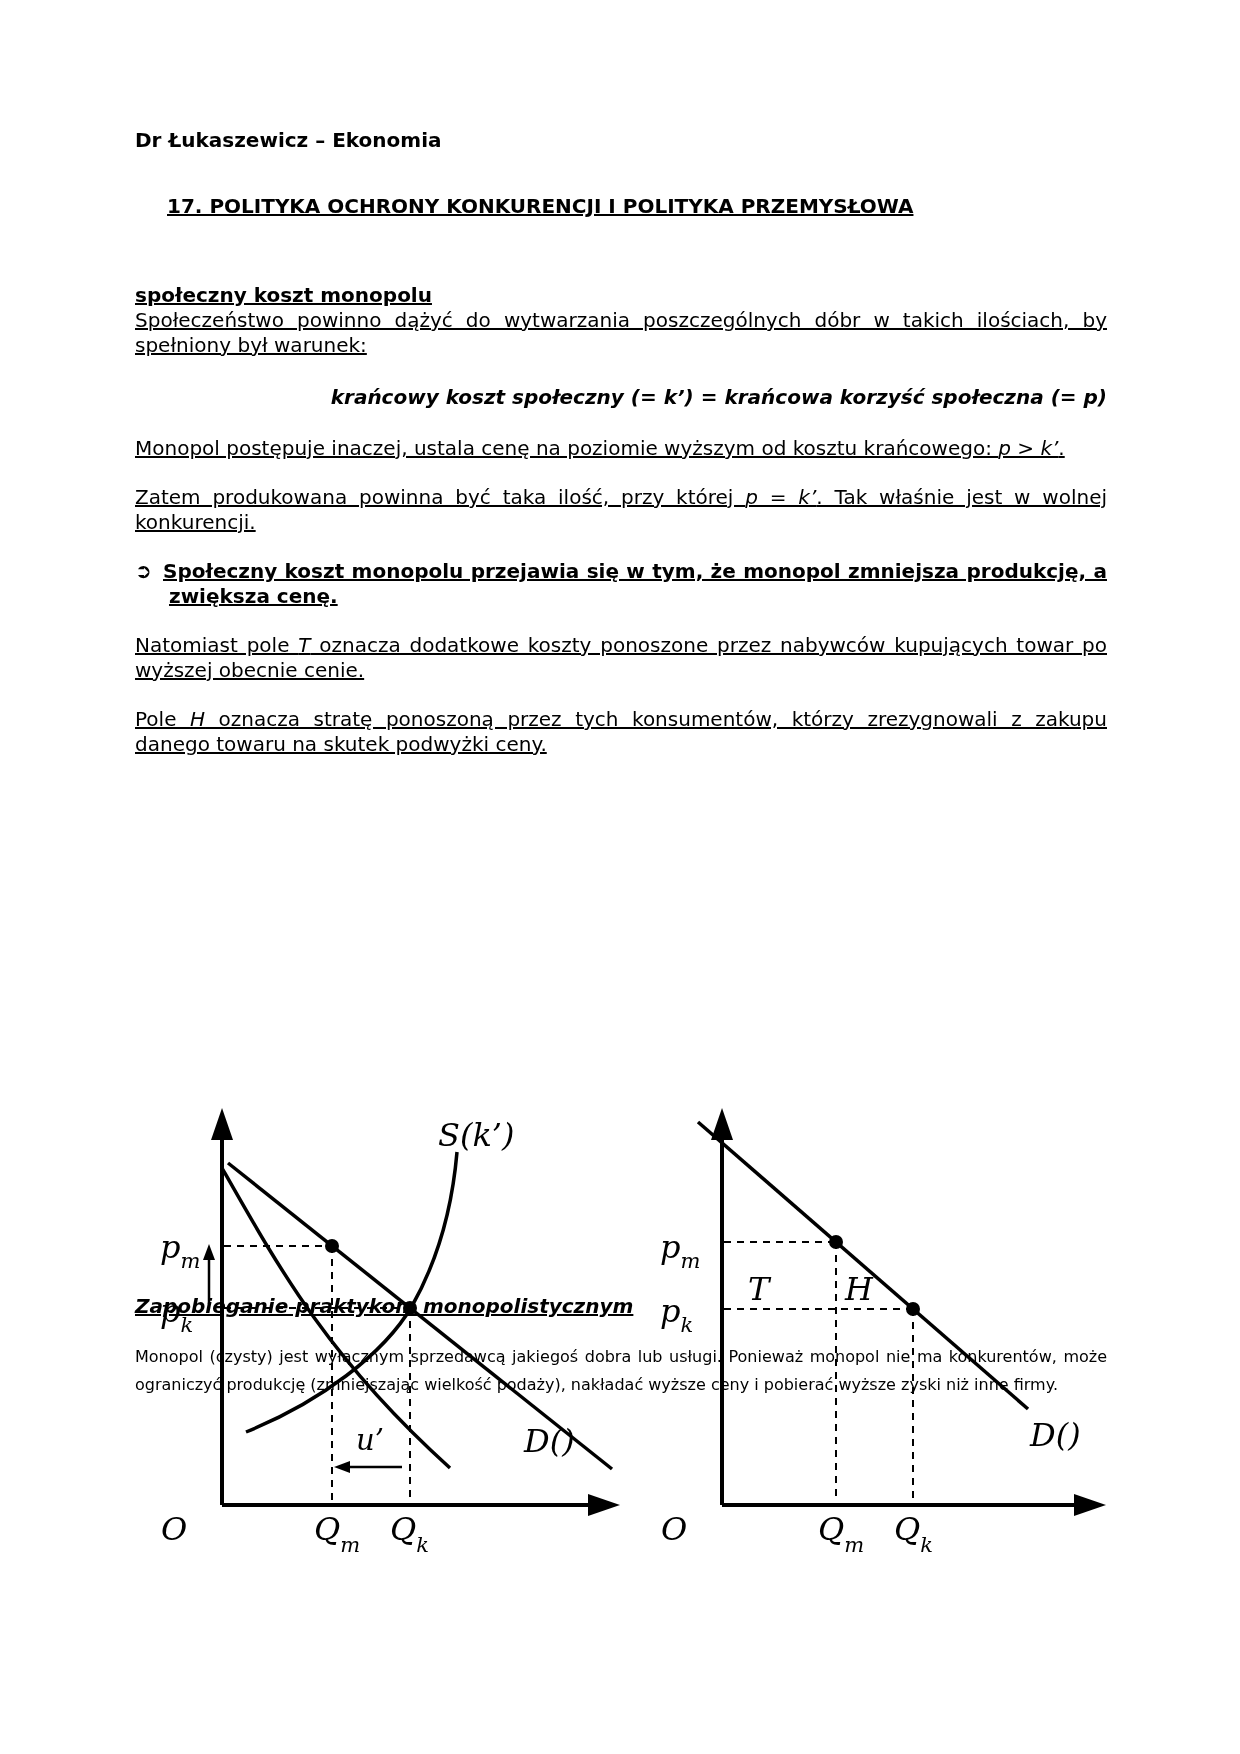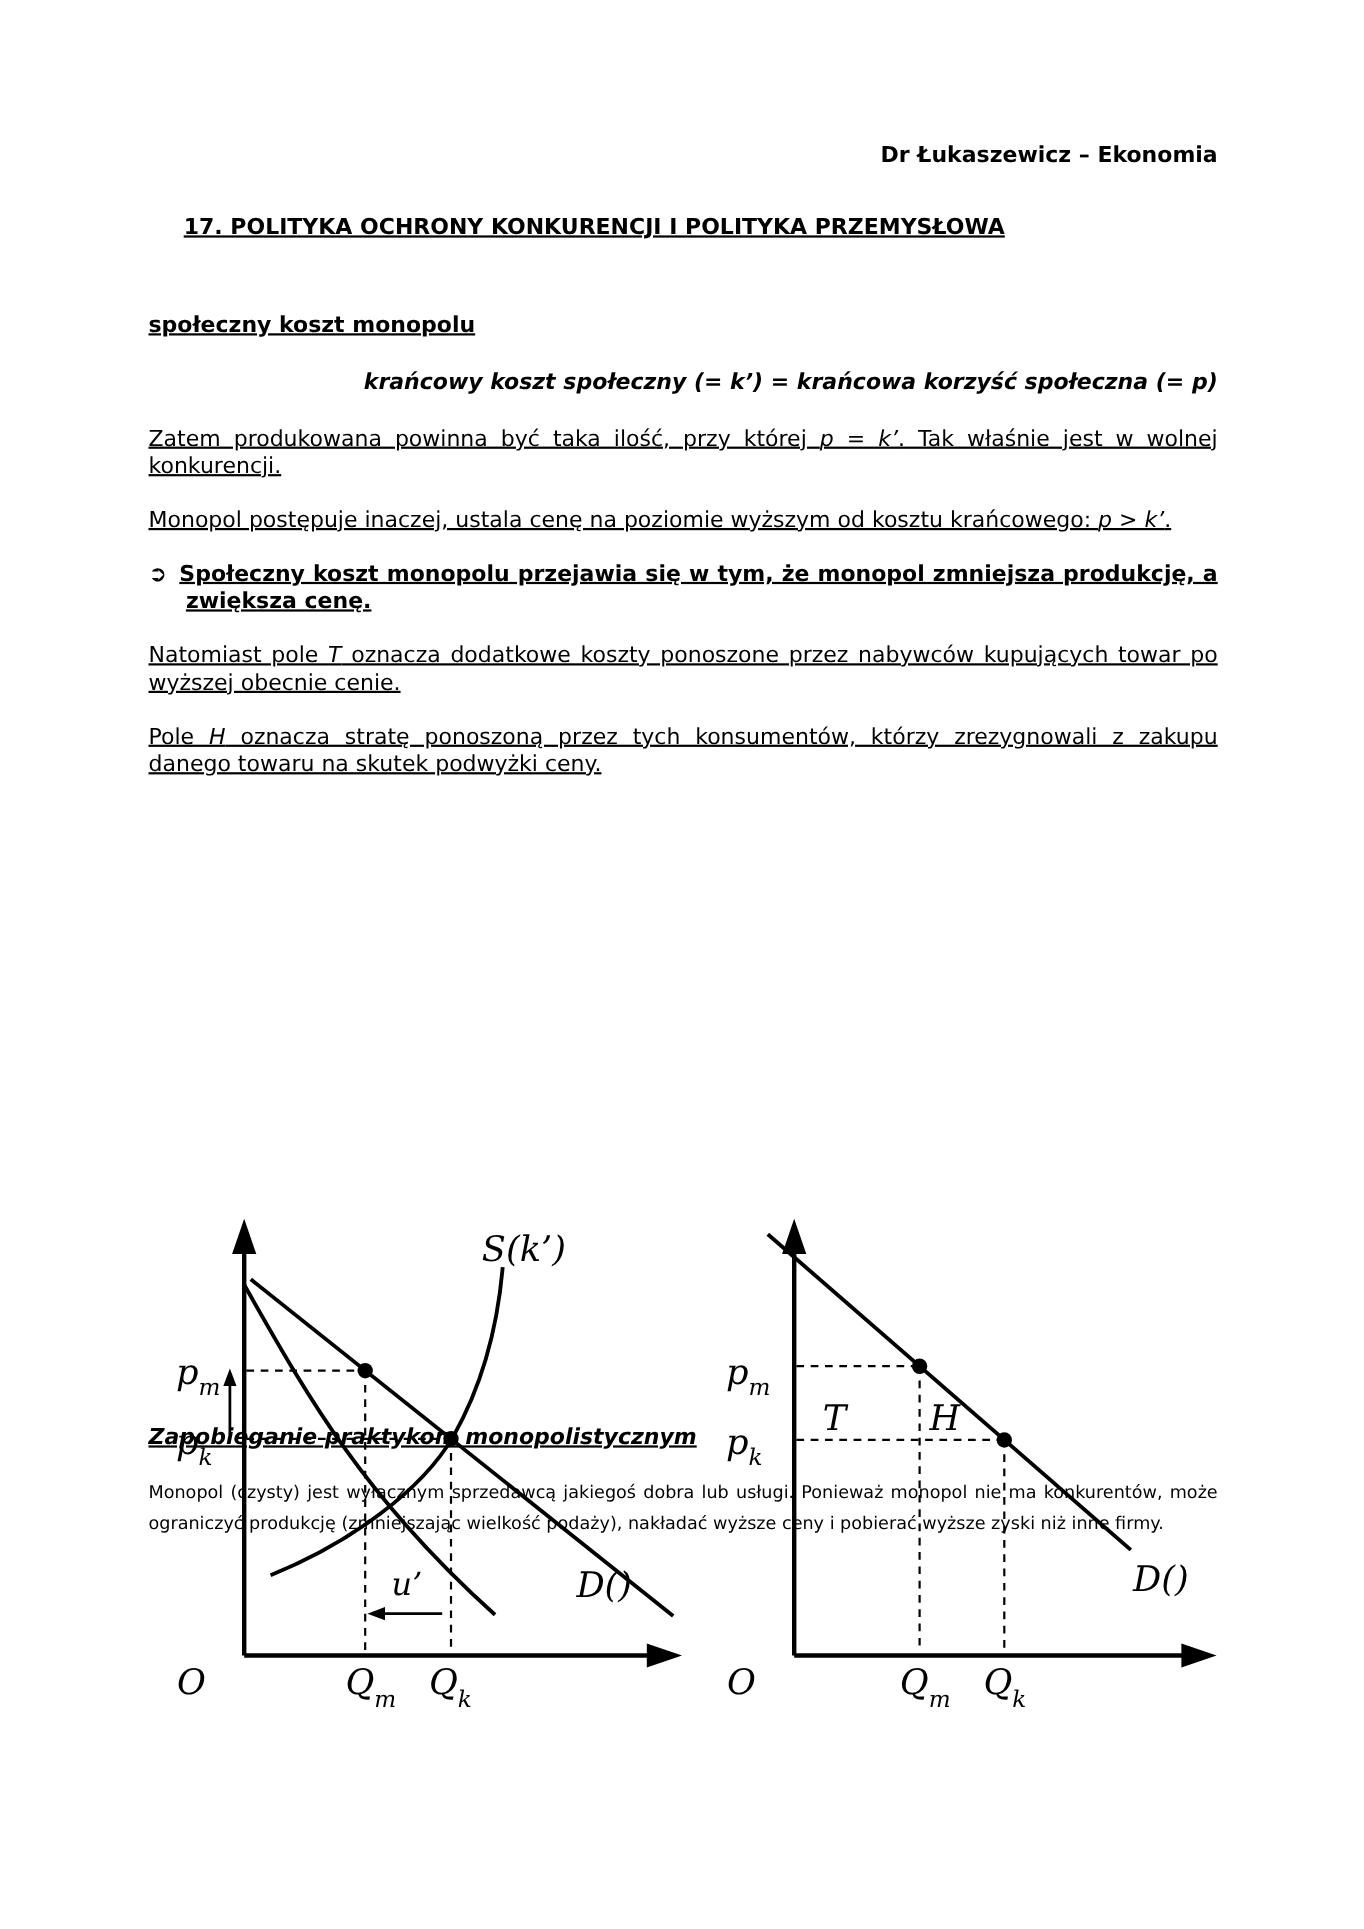--- a/index.html
+++ b/index.html
@@ -3,21 +3,21 @@
 <meta charset="utf-8">
 <style>
   * { margin:0; padding:0; box-sizing:border-box; }
   html,body { background:#ffffff; }
   .page {
     position:relative; width:1240px; height:1754px; background:#ffffff;
     color:#000; font-family:"DejaVu Sans","Liberation Sans",sans-serif;
     overflow:hidden;
   }
   .content { position:absolute; left:135px; top:128px; width:972px; }
-  .doc-header { text-align:right; font-weight:bold; font-size:20px; line-height:25px; margin-bottom:40px; }
+  .doc-header { text-align:left; font-weight:bold; font-size:20px; line-height:25px; margin-bottom:40px; }
   .doc-title { font-size:20px; font-weight:bold; text-decoration:underline; line-height:26px; margin:0 0 64px 32px; }
   p.body { font-size:20px; line-height:25px; text-align:justify; margin-bottom:24px;text-decoration:underline; }
   p.nomargin { margin-bottom:0; }
   .bold { font-weight:bold; }
   .formula { font-size:20px; font-weight:bold; font-style:italic; text-align:right; margin:26px 0 26px 0; line-height:26px; }
   .var { font-style:italic; }
   sub.var { font-size:0.72em; }
   p.bullet { font-weight:bold; padding-left:34px; text-indent:-34px; }
   .bullet-glyph { display:inline-block; width:28px; text-indent:0; font-weight:bold; }
   .diagrams { position:absolute; left:0; top:1095px; }
@@ -32,26 +32,27 @@
 <body>
 
 <div class="page">
 
   <div class="content">
     <div class="doc-header">Dr Łukaszewicz – Ekonomia</div>
 
     <div class="doc-title">17. POLITYKA OCHRONY KONKURENCJI I POLITYKA PRZEMYSŁOWA</div>
 
     <p class="body bold nomargin">społeczny koszt monopolu</p>
+    <p class="body">Społeczeństwo powinno dążyć do wytwarzania poszczególnych dóbr w takich ilościach, by spełniony był warunek:</p>
 
     <p class="formula">krańcowy koszt społeczny (= k’) = krańcowa korzyść społeczna (= p)</p>
 
+    <p class="body"><span>Monopol postępuje inaczej, ustala cenę na poziomie wyższym od kosztu krańcowego: </span><span class="var">p &gt; k’</span><span>.</span></p>
+
     <p class="body"><span>Zatem produkowana powinna być taka ilość, przy której </span><span class="var">p = k’</span><span>. Tak właśnie jest w wolnej konkurencji.</span></p>
-
-    <p class="body"><span>Monopol postępuje inaczej, ustala cenę na poziomie wyższym od kosztu krańcowego: </span><span class="var">p &gt; k’</span><span>.</span></p>
 
     <p class="body bullet"><span class="bullet-glyph">➲</span><span>Społeczny koszt monopolu przejawia się w tym, że monopol zmniejsza produkcję, a zwiększa cenę.</span></p>
 
 
 
     <p class="body"><span>Natomiast pole </span><span class="var">T</span><span> oznacza dodatkowe koszty ponoszone przez nabywców kupujących towar po wyższej obecnie cenie.</span></p>
 
     <p class="body"><span>Pole </span><span class="var">H</span><span> oznacza stratę ponoszoną przez tych konsumentów, którzy zrezygnowali z zakupu danego towaru na skutek podwyżki ceny.</span></p>
   </div>
 

